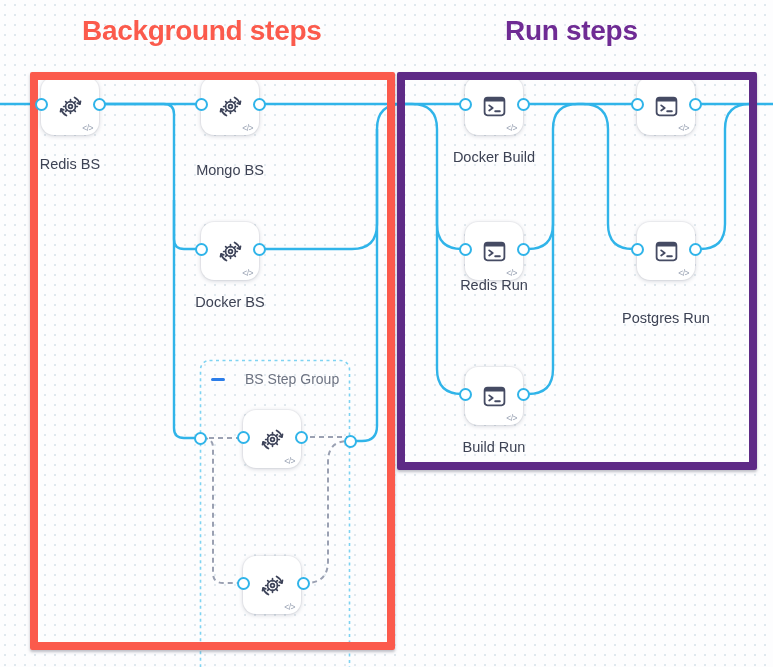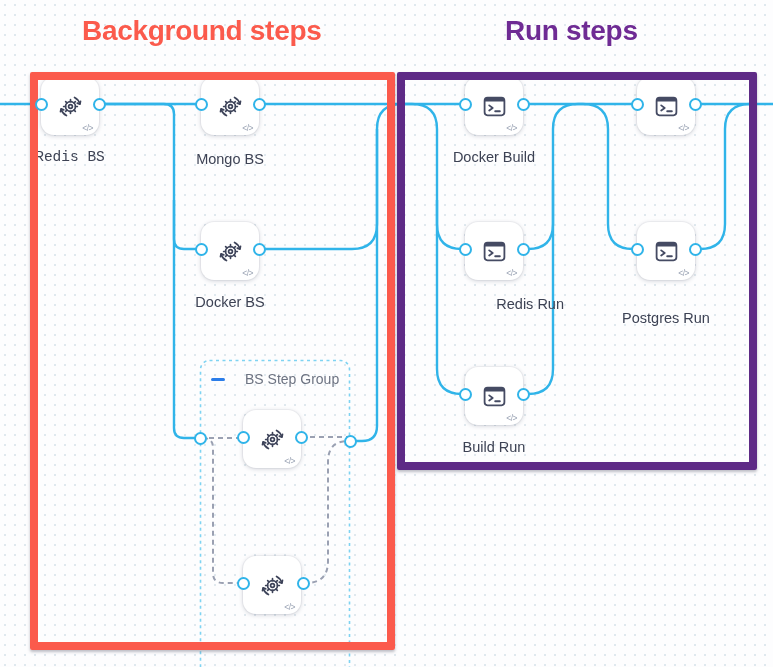--- a/index.html
+++ b/index.html
@@ -75,34 +75,34 @@
   <circle cx="12" cy="12" r="4.4"></circle>
         <circle cx="12" cy="12" r="1.7"></circle>
   <path d="M12 7.6 V5.9 M12 16.4 V18.1 M7.6 12 H5.9 M16.4 12 H18.1 M8.9 8.9 L7.7 7.7 M15.1 15.1 L16.3 16.3 M15.1 8.9 L16.3 7.7 M8.9 15.1 L7.7 16.3"></path>
   <path d="M15.6 3.9 a9.3 9.3 0 0 1 4.7 5.7"></path>
         <path d="M20.9 7.4 l-0.5 2.5 -2.4 -0.9"></path>
   <path d="M8.4 20.1 a9.3 9.3 0 0 1 -4.7 -5.7"></path>
         <path d="M3.1 16.6 l0.5 -2.5 2.4 0.9"></path>
 </svg>
       <span class="code-badge">&lt;/&gt;</span>
     </div>
-    <div class="node-label" style="left: 0px; top: 149px; font-family: Liberation Mono, monospace;">Redis BS</div>
+    <div class="node-label" style="left: 0px; top: 156px;">Redis BS</div>
     <div class="node" style="left: 201px; top: 77px;">
       <svg viewBox="0 0 24 24" fill="none" stroke="#3d4359" stroke-width="1.5" stroke-linecap="round" stroke-linejoin="round">
   <circle cx="12" cy="12" r="4.4"></circle>
         <circle cx="12" cy="12" r="1.7"></circle>
   <path d="M12 7.6 V5.9 M12 16.4 V18.1 M7.6 12 H5.9 M16.4 12 H18.1 M8.9 8.9 L7.7 7.7 M15.1 15.1 L16.3 16.3 M15.1 8.9 L16.3 7.7 M8.9 15.1 L7.7 16.3"></path>
   <path d="M15.6 3.9 a9.3 9.3 0 0 1 4.7 5.7"></path>
         <path d="M20.9 7.4 l-0.5 2.5 -2.4 -0.9"></path>
   <path d="M8.4 20.1 a9.3 9.3 0 0 1 -4.7 -5.7"></path>
         <path d="M3.1 16.6 l0.5 -2.5 2.4 0.9"></path>
 </svg>
       <span class="code-badge">&lt;/&gt;</span>
     </div>
-    <div class="node-label" style="left: 160px; top: 151px;">Mongo BS</div>
+    <div class="node-label" style="left: 160px; top: 162px;">Mongo BS</div>
     <div class="node" style="left: 201px; top: 222px;">
       <svg viewBox="0 0 24 24" fill="none" stroke="#3d4359" stroke-width="1.5" stroke-linecap="round" stroke-linejoin="round">
   <circle cx="12" cy="12" r="4.4"></circle>
         <circle cx="12" cy="12" r="1.7"></circle>
   <path d="M12 7.6 V5.9 M12 16.4 V18.1 M7.6 12 H5.9 M16.4 12 H18.1 M8.9 8.9 L7.7 7.7 M15.1 15.1 L16.3 16.3 M15.1 8.9 L16.3 7.7 M8.9 15.1 L7.7 16.3"></path>
   <path d="M15.6 3.9 a9.3 9.3 0 0 1 4.7 5.7"></path>
         <path d="M20.9 7.4 l-0.5 2.5 -2.4 -0.9"></path>
   <path d="M8.4 20.1 a9.3 9.3 0 0 1 -4.7 -5.7"></path>
         <path d="M3.1 16.6 l0.5 -2.5 2.4 0.9"></path>
 </svg>
@@ -154,21 +154,21 @@
     </div>
     <div class="node" style="left: 465px; top: 222px;">
       <svg viewBox="0 0 24 24" fill="none" stroke="#454b63" stroke-width="1.6" stroke-linecap="round" stroke-linejoin="round">
   <rect x="3.2" y="4.2" width="17.6" height="15.6" rx="2.6"></rect>
   <path d="M5.8 4.4 h12.4 a2.4 2.4 0 0 1 2.4 2.4 v0.7 h-17.2 v-0.7 a2.4 2.4 0 0 1 2.4 -2.4 z" fill="#454b63" stroke="none"></path>
   <path d="M7.3 11 l3.1 2.3 -3.1 2.3"></path>
         <path d="M12.6 16.2 h4.2"></path>
 </svg>
       <span class="code-badge">&lt;/&gt;</span>
     </div>
-    <div class="node-label" style="left: 424px; top: 296px; text-align: right;">Redis Run</div>
+    <div class="node-label" style="left: 424px; top: 277px;">Redis Run</div>
     <div class="node" style="left: 637px; top: 222px;">
       <svg viewBox="0 0 24 24" fill="none" stroke="#454b63" stroke-width="1.6" stroke-linecap="round" stroke-linejoin="round">
   <rect x="3.2" y="4.2" width="17.6" height="15.6" rx="2.6"></rect>
   <path d="M5.8 4.4 h12.4 a2.4 2.4 0 0 1 2.4 2.4 v0.7 h-17.2 v-0.7 a2.4 2.4 0 0 1 2.4 -2.4 z" fill="#454b63" stroke="none"></path>
   <path d="M7.3 11 l3.1 2.3 -3.1 2.3"></path>
         <path d="M12.6 16.2 h4.2"></path>
 </svg>
       <span class="code-badge">&lt;/&gt;</span>
     </div>
     <div class="node-label" style="left: 596px; top: 310px;">Postgres Run</div>

